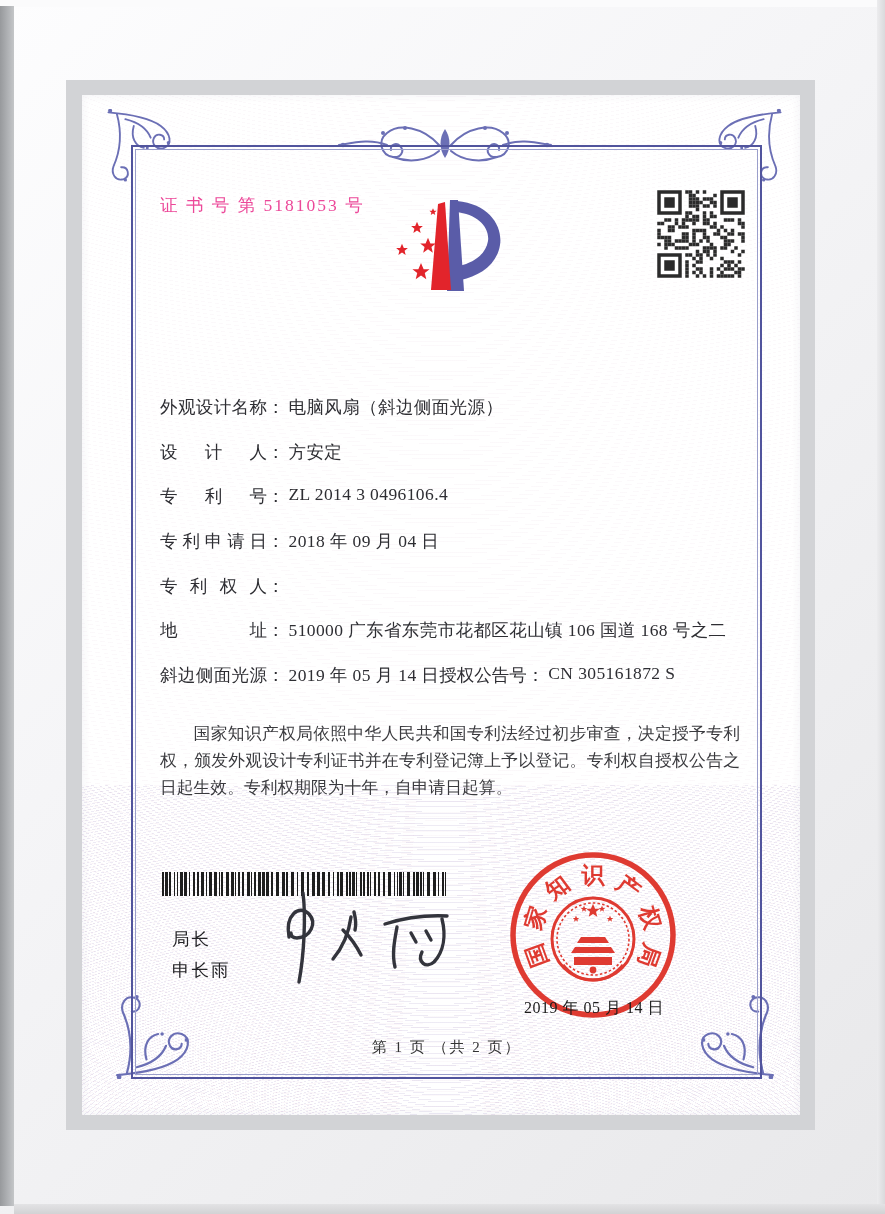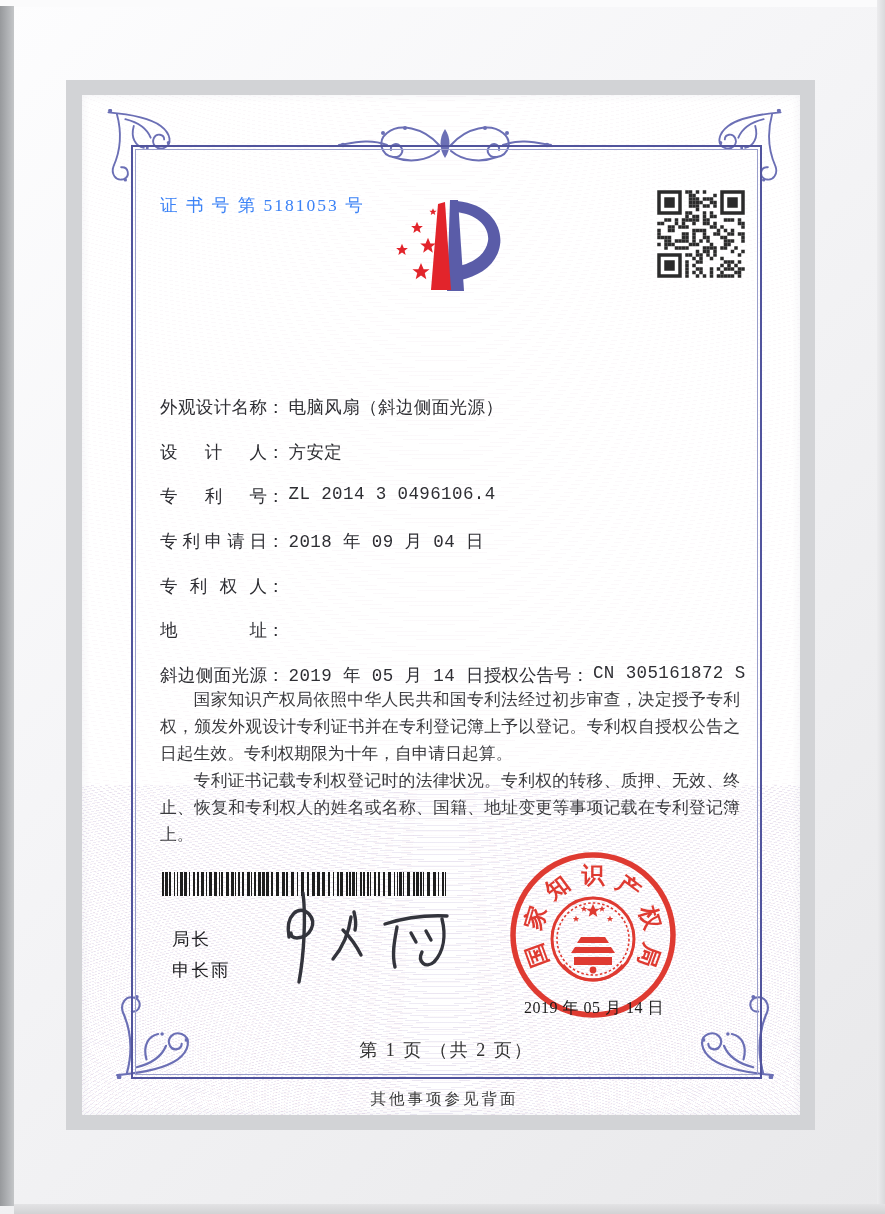--- a/index.html
+++ b/index.html
@@ -16,42 +16,42 @@
   .mat{position:absolute;left:66px;top:80px;right:70px;bottom:84px;background:#d2d3d6;}
   .paper{position:absolute;left:82px;top:95px;right:85px;bottom:99px;background:#ffffff;
     box-shadow:inset 0 0 10px rgba(70,70,110,.07);}
   .waves{position:absolute;inset:0;pointer-events:none;background:
     repeating-radial-gradient(ellipse 1300px 700px at 50% -25%, rgba(190,130,170,0.05) 0 1px, rgba(0,0,0,0) 1px 7px);}
   .waves-low{position:absolute;left:0;right:0;top:690px;bottom:0;pointer-events:none;background:
     repeating-radial-gradient(ellipse 1000px 480px at 50% 128%, rgba(122,98,172,0.13) 0 1px, rgba(0,0,0,0) 1px 5px),
     repeating-radial-gradient(ellipse 1200px 600px at 50% -40%, rgba(200,120,160,0.06) 0 1px, rgba(0,0,0,0) 1px 6px);}
   .cert{position:absolute;left:49px;top:50px;width:627px;height:930px;border:2px solid #51549d;}
   .cert-inner{position:absolute;inset:2px;border:1px solid #9a9ecb;pointer-events:none;}
-  .certno{position:absolute;left:27px;top:46px;font-size:17.5px;letter-spacing:2px;color:#3b82f6;}
+  .certno{position:absolute;left:27px;top:46px;font-size:17.5px;letter-spacing:2px;color:#ec4899;}
   .logo{position:absolute;left:50%;top:46px;transform:translateX(-50%);}
   .qr{position:absolute;right:15px;top:43px;}
   .title{position:absolute;left:0;right:0;top:156px;text-align:center;font-size:34px;
     font-weight:bold;letter-spacing:9px;color:#3c3c40;}
-  .fields{position:absolute;left:27px;right:16px;top:248px;font-size:17.5px;color:#2e2e33;font-family:Liberation Mono, monospace;}
+  .fields{position:absolute;left:27px;right:16px;top:248px;font-size:17.5px;color:#2e2e33;}
   .frow{height:44.7px;display:flex;align-items:flex-start;white-space:nowrap;}
   .flabel{width:107px;flex:none;text-align:justify;text-align-last:justify;}
   .fcolon{flex:none;margin-right:4px;}
   .fvalue{letter-spacing:.4px;text-align:center;}
   .grant2{display:flex;}
-  .paras{position:absolute;left:27px;right:20px;top:539px;font-size:16.8px;line-height:27px;
+  .paras{position:absolute;left:27px;right:20px;top:573px;font-size:16.8px;line-height:27px;
     color:#3a3a3e;text-align:justify;}
   .paras p{margin:0;text-indent:2em;}
   .barcode{position:absolute;left:29px;top:724px;}
   .officer{position:absolute;left:39px;top:778px;font-family:Liberation Mono, monospace;
     font-size:17.5px;color:#232326;line-height:31px;letter-spacing:2px;}
   .sig{position:absolute;left:126px;top:738px;}
   .seal{position:absolute;left:372px;top:700px;z-index:3;}
   .sealdate{position:absolute;left:391px;top:851px;font-size:16px;color:#1c1c1c;
     letter-spacing:.5px;z-index:5;white-space:nowrap;}
-  .pagenote{position:absolute;left:0;right:0;top:891px;text-align:center;font-size:18px;
+  .pagenote{position:absolute;left:0;right:0;top:891px;text-align:center;font-size:15px;
     letter-spacing:2px;color:#333;}
   .backnote{position:absolute;left:49px;width:627px;top:994px;text-align:center;
     font-size:15.5px;letter-spacing:3px;color:#3a3a3a;}
   .orn{position:absolute;pointer-events:none;}
   .orn-top{left:363px;top:22px;transform:translateX(-50%);}
   .fl-tl{left:22px;top:14px;transform:scaleY(-1);}
   .fl-tr{left:608px;top:14px;transform:scale(-1,-1);}
   .fl-bl{left:30px;top:896px;}
   .fl-br{left:586px;top:896px;transform:scaleX(-1);}
 </style>
@@ -358,36 +358,36 @@
             <span class="fcolon">：</span>
           <span class="fvalue">2018 年 09 月 04 日</span>
         </div>
         <div class="frow">
           <span class="flabel">专利权人</span>
             <span class="fcolon">：</span>
         </div>
         <div class="frow">
           <span class="flabel">地址</span>
             <span class="fcolon">：</span>
+          <span class="fvalue">510000 广东省东莞市花都区花山镇 106 国道 168 号之二</span>
         </div>
         <div class="frow">
           <span class="flabel">斜边侧面光源</span>
             <span class="fcolon">：</span>
           <span class="fvalue">2019 年 05 月 14 日</span>
           <span class="grant2">
             <span>授权公告号</span>
               <span class="fcolon">：</span>
             <span class="fvalue">CN 305161872 S</span>
           </span>
         </div>
       </div>
 
       <div class="paras">
         <p>国家知识产权局依照中华人民共和国专利法经过初步审查，决定授予专利权，颁发外观设计专利证书并在专利登记簿上予以登记。专利权自授权公告之日起生效。专利权期限为十年，自申请日起算。</p>
-        <p>专利证书记载专利权登记时的法律状况。专利权的转移、质押、无效、终止、恢复和专利权人的姓名或名称、国籍、地址变更等事项记载在专利登记簿上。</p>
       </div>
 
       <svg class="barcode" id="barcode-svg" width="288" height="26" viewBox="0 0 288 26">
           <rect x="0" y="1" width="2" height="24" fill="#1e1e1e"></rect>
           <rect x="3" y="1" width="3" height="24" fill="#1e1e1e"></rect>
           <rect x="7" y="1" width="2" height="24" fill="#1e1e1e"></rect>
           <rect x="12" y="1" width="1" height="24" fill="#1e1e1e"></rect>
           <rect x="15" y="1" width="1" height="24" fill="#1e1e1e"></rect>
           <rect x="18" y="1" width="3" height="24" fill="#1e1e1e"></rect>
           <rect x="22" y="1" width="3" height="24" fill="#1e1e1e"></rect>
@@ -501,15 +501,14 @@
           <circle cx="88" cy="123" r="3.4"></circle>
         </g>
         <path d="M58,118 C66,128 76,133 88,133 C100,133 110,128 118,118" fill="none" stroke="#dd2b21" stroke-width="3"></path>
       </svg>
 
       <div class="sealdate">2019 年 05 月 14 日</div>
 
       <div class="pagenote">第 1 页 （共 2 页）</div>
     </div>
 
-    <div class="backnote">其他事项参见背面</div>
   </div>
 </div>
 
 </body></html>

